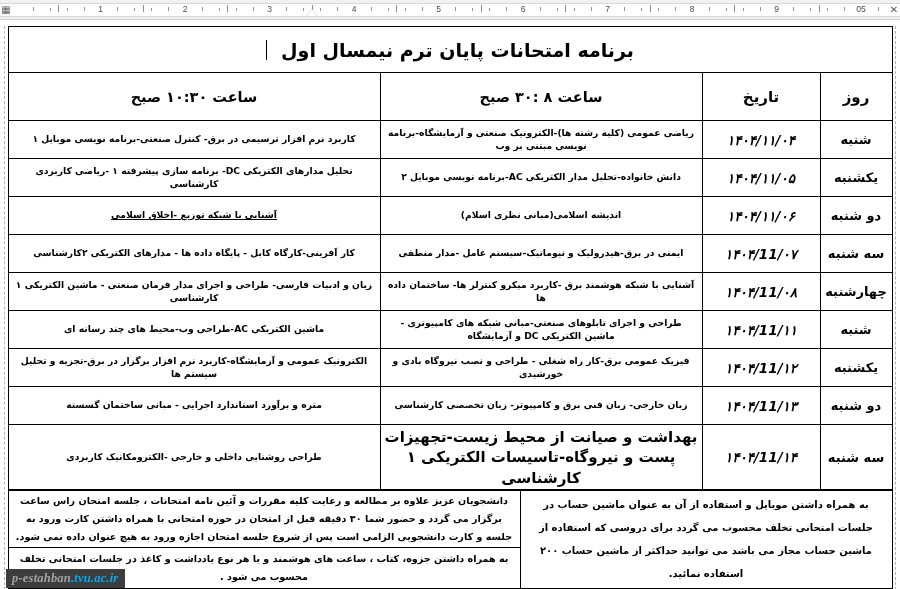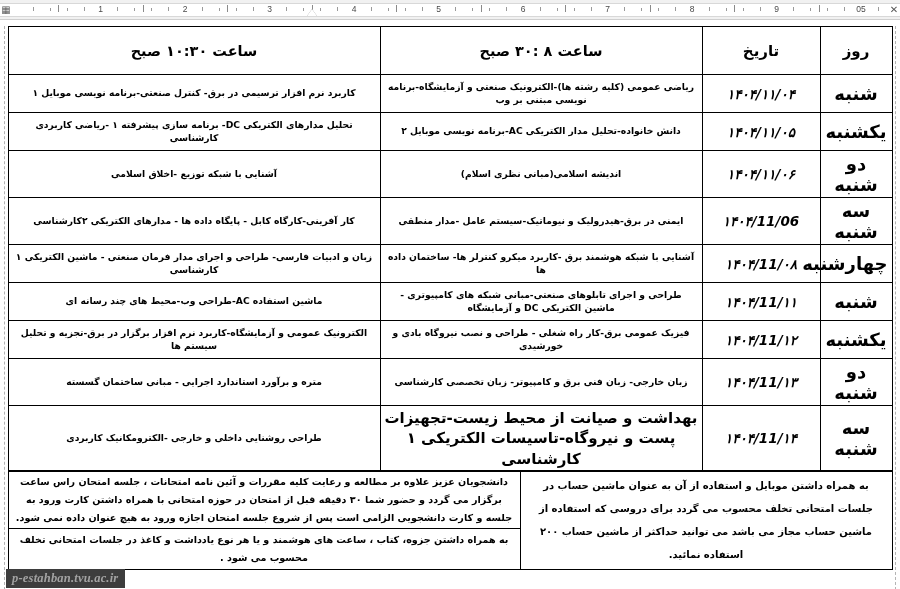--- a/index.html
+++ b/index.html
@@ -119,21 +119,21 @@
     height: 48px;
     font-size: 15px;
   }
   .hdr.small { font-size: 14.5px; }
 
   .col-day   { width: 72px; }
   .col-date  { width: 118px; }
   .col-am8   { width: 322px; }
   .col-am10  { width: 372px; }
 
-  td.day  { font-size: 18px; height: 38px; }
+  td.day  { font-size: 13px; height: 38px; }
   td.date { font-size: 13.5px; font-style: italic; letter-spacing: .5px; }
   td.course {
     font-size: 10.2px;
     line-height: 1.5;
     font-weight: bold;
     white-space: nowrap;
     overflow: visible;
     text-align: center;
     padding: 1px 2px;
   }
@@ -173,21 +173,21 @@
     font-family: "Liberation Serif", serif;
     font-style: italic;
     font-weight: bold;
     font-size: 12.5px;
     padding: 2px 7px 2px 6px;
     letter-spacing: .2px;
     direction: ltr;
     white-space: nowrap;
   }
   .watermark .accent { color: #a3a3a3; }
-  .watermark .accent2 { color: #a3a3a3; }
+  .watermark .accent2 { color: #0ea5e9; }
 </style>
 </head>
 <body>
 
 <div class="ruler">
   <div class="ruler-track"></div>
   <div class="ruler-ticks" id="ruler-ticks">
       <div class="rnum" style="left: 100.5px;">1</div>
       <div class="rnum" style="left: 185px;">2</div>
       <div class="rnum" style="left: 269.5px;">3</div>
@@ -262,20 +262,25 @@
   <table class="sched">
     <colgroup>
       <col class="col-day">
       <col class="col-date">
       <col class="col-am8">
       <col class="col-am10">
     </colgroup>
 
     <tbody id="table-body">
 
+      <tr>
+        <td class="title-cell" colspan="4">
+          <span class="title-inner">برنامه امتحانات پایان ترم نیمسال اول</span>
+        </td>
+      </tr>
 
       <tr>
         <td class="hdr">روز</td>
         <td class="hdr">تاریخ</td>
         <td class="hdr small">ساعت ۸ :۳۰ صبح</td>
         <td class="hdr small">ساعت ۱۰:۳۰ صبح</td>
       </tr>
 
     <tr>
           <td class="day">شنبه</td>
@@ -286,39 +291,39 @@
         <tr>
           <td class="day">یکشنبه</td>
           <td class="date">۱۴۰۴/۱۱/۰۵</td>
           <td class="course wrapv" style="font-size: 9.2px; line-height: 1.35;">دانش خانواده-تحلیل مدار الکتریکی AC-برنامه نویسی موبایل ۲</td>
           <td class="course wrapv" style="font-size: 9.2px; line-height: 1.35;">تحلیل مدارهای الکتریکی DC- برنامه سازی پیشرفته ۱ -ریاضی کاربردی کارشناسی</td>
         </tr>
         <tr>
           <td class="day">دو شنبه</td>
           <td class="date">۱۴۰۴/۱۱/۰۶</td>
           <td class="course wrapv" style="font-size: 9.2px; line-height: 1.35; margin-top: 47px;">اندیشه اسلامی(مبانی نظری اسلام)</td>
-          <td class="course wrapv" style="font-size: 9.2px; line-height: 1.35;">آشنایی با شبکه توزیع -اخلاق اسلامی</td>
+          <td class="course wrapv" style="font-size: 9.2px; line-height: 1.35; text-decoration: underline;">آشنایی با شبکه توزیع -اخلاق اسلامی</td>
         </tr>
         <tr>
           <td class="day">سه شنبه</td>
-          <td class="date">۱۴۰۴/11/06</td>
+          <td class="date">۱۴۰۴/11/۰۷</td>
           <td class="course wrapv" style="font-size: 9.2px; line-height: 1.35;">ایمنی در برق-هیدرولیک و نیوماتیک-سیستم عامل -مدار منطقی</td>
           <td class="course wrapv" style="font-size: 9.2px; line-height: 1.35;">کار آفرینی-کارگاه کابل - پایگاه داده ها - مدارهای الکتریکی ۲کارشناسی</td>
         </tr>
         <tr>
           <td class="day">چهارشنبه</td>
           <td class="date">۱۴۰۴/11/۰۸</td>
           <td class="course wrapv" style="font-size: 9.2px; line-height: 1.35;">آشنایی با شبکه هوشمند برق -کاربرد میکرو کنترلر ها- ساختمان داده ها</td>
           <td class="course wrapv" style="font-size: 9.2px; line-height: 1.35;">زبان و ادبیات فارسی- طراحی و اجرای مدار فرمان صنعتی - ماشین الکتریکی ۱ کارشناسی</td>
         </tr>
         <tr>
           <td class="day">شنبه</td>
           <td class="date">۱۴۰۴/11/۱۱</td>
           <td class="course wrapv" style="font-size: 9.2px; line-height: 1.35;">طراحی و اجرای تابلوهای صنعتی-مبانی شبکه های کامپیوتری - ماشین الکتریکی DC و آزمایشگاه</td>
-          <td class="course wrapv" style="font-size: 9.2px; line-height: 1.35;">ماشین استفاده AC-طراحی وب-محیط های چند رسانه ای</td>
+          <td class="course wrapv" style="font-size: 9.2px; line-height: 1.35;">ماشین الکتریکی AC-طراحی وب-محیط های چند رسانه ای</td>
         </tr>
         <tr>
           <td class="day">یکشنبه</td>
           <td class="date">۱۴۰۴/11/۱۲</td>
           <td class="course wrapv" style="font-size: 9.2px; line-height: 1.35;">فیزیک عمومی برق-کار راه شغلی - طراحی و نصب نیروگاه بادی و خورشیدی</td>
           <td class="course wrapv" style="font-size: 9.2px; line-height: 1.35;">الکترونیک عمومی و آزمایشگاه-کاربرد نرم افزار برگزار در برق-تجزیه و تحلیل سیستم ها</td>
         </tr>
         <tr>
           <td class="day">دو شنبه</td>
           <td class="date">۱۴۰۴/11/۱۳</td>

